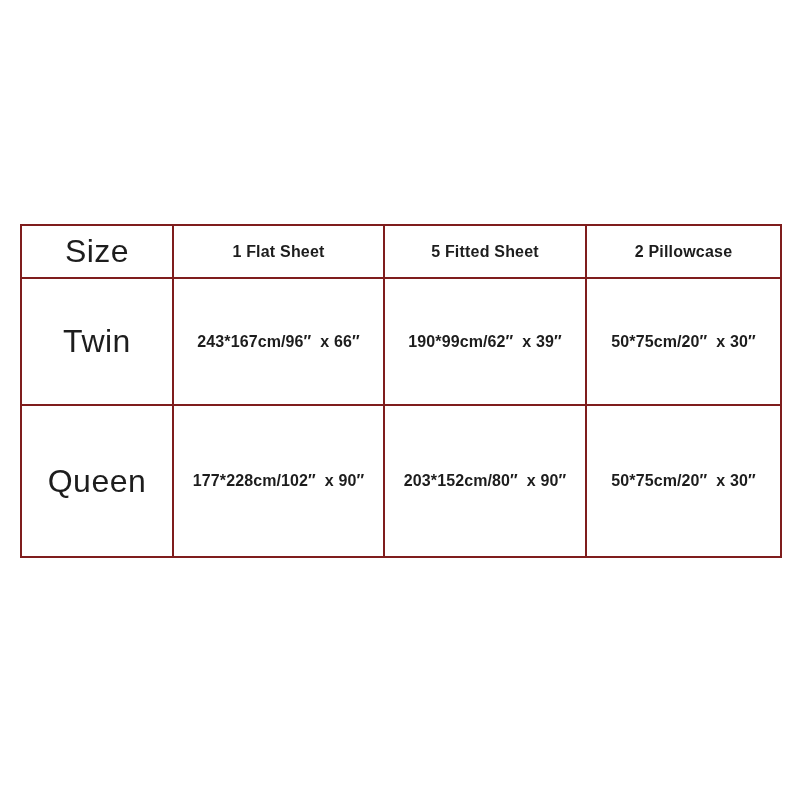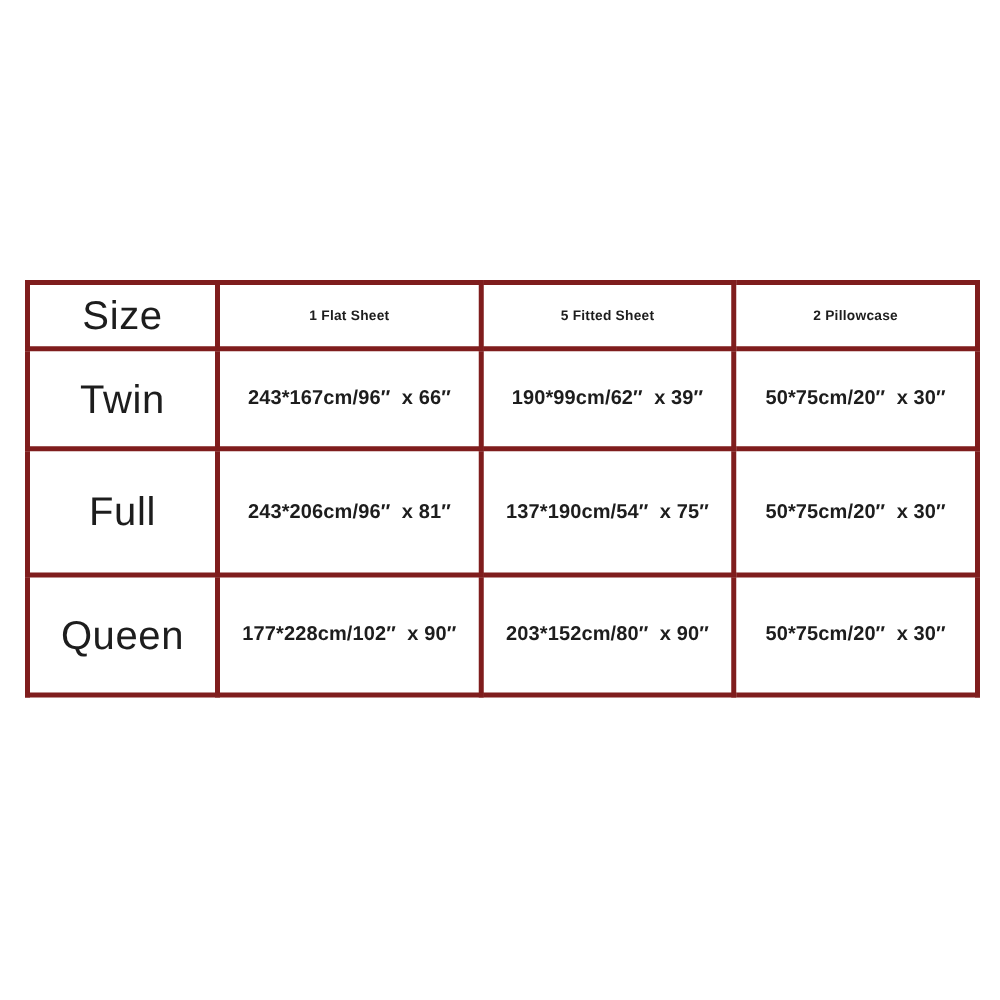--- a/index.html
+++ b/index.html
@@ -20,30 +20,30 @@
     left: 20px;
     top: 224px;
     width: 760px;
     height: 334px;
     border-collapse: collapse;
     table-layout: fixed;
     background: #ffffff;
   }
   table.size-chart td,
   table.size-chart th {
-    border: 4px solid #7f1d1d;
+    border: 2px solid #7f1d1d;
     text-align: center;
     vertical-align: middle;
     padding: 0;
     color: #1d1d1d;
     white-space: pre;
     overflow: hidden;
   }
   th.col-header {
-    font-size: 11px;
+    font-size: 16px;
     font-weight: 700;
     letter-spacing: 0.2px;
     border-radius: 18px;
   }
   td.size-cell, th.size-cell {
     font-size: 32px;
     font-weight: 400;
     letter-spacing: 0.5px;
     color: #1a1a1a;
   }
@@ -77,26 +77,20 @@
         <th class="col-header">2 Pillowcase</th>
       </tr>
     </thead>
     <tbody>
       <tr class="row-twin">
         <td class="size-cell">Twin</td>
         <td class="data-cell">243*167cm/96″  x 66″</td>
         <td class="data-cell">190*99cm/62″  x 39″</td>
         <td class="data-cell">50*75cm/20″  x 30″</td>
       </tr>
-      <tr class="row-full">
-        <td class="size-cell">Full</td>
-        <td class="data-cell">243*206cm/96″  x 81″</td>
-        <td class="data-cell">137*190cm/54″  x 75″</td>
-        <td class="data-cell">50*75cm/20″  x 30″</td>
-      </tr>
       <tr class="row-queen">
         <td class="size-cell">Queen</td>
         <td class="data-cell">177*228cm/102″  x 90″</td>
         <td class="data-cell">203*152cm/80″  x 90″</td>
         <td class="data-cell">50*75cm/20″  x 30″</td>
       </tr>
     </tbody>
   </table>
 </div>
 

